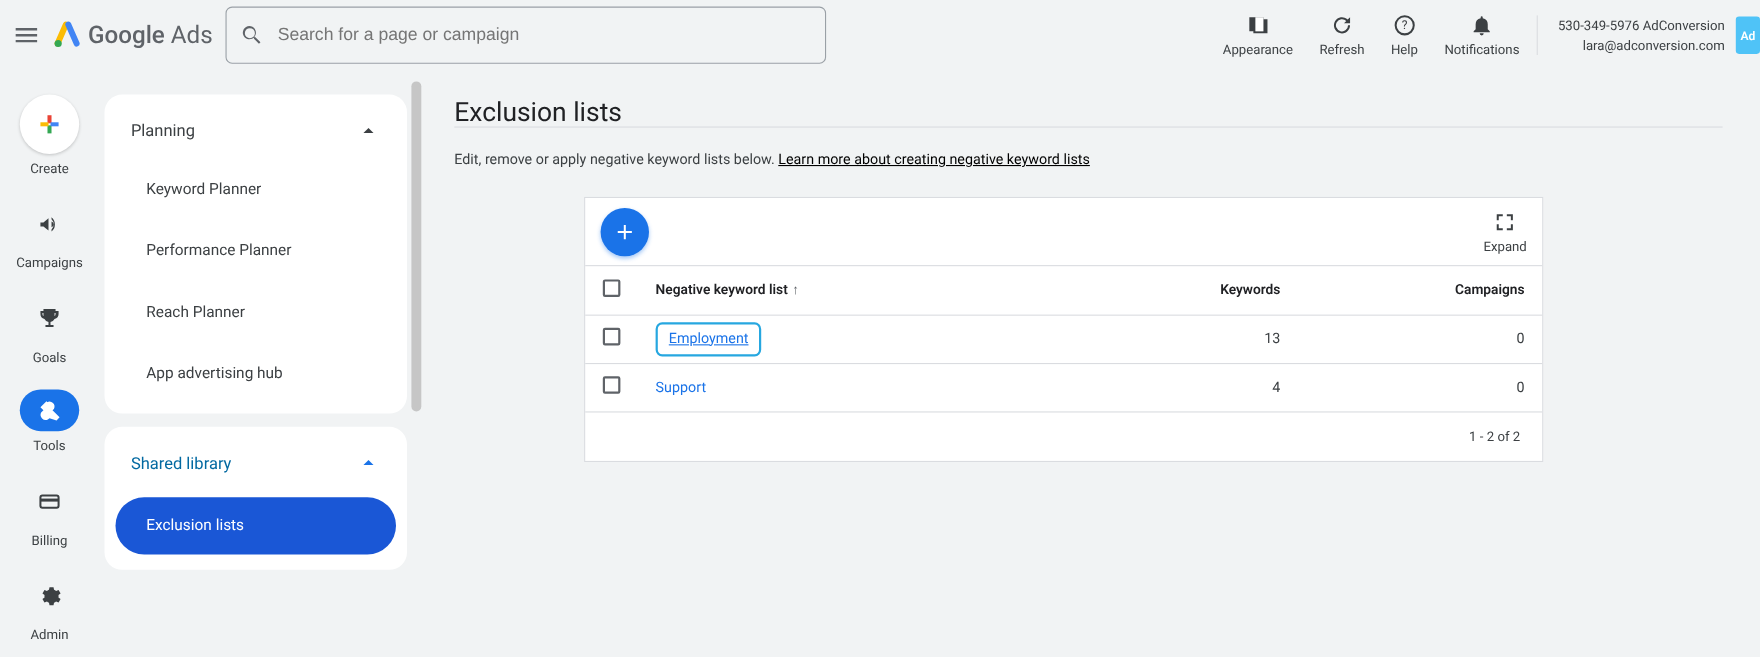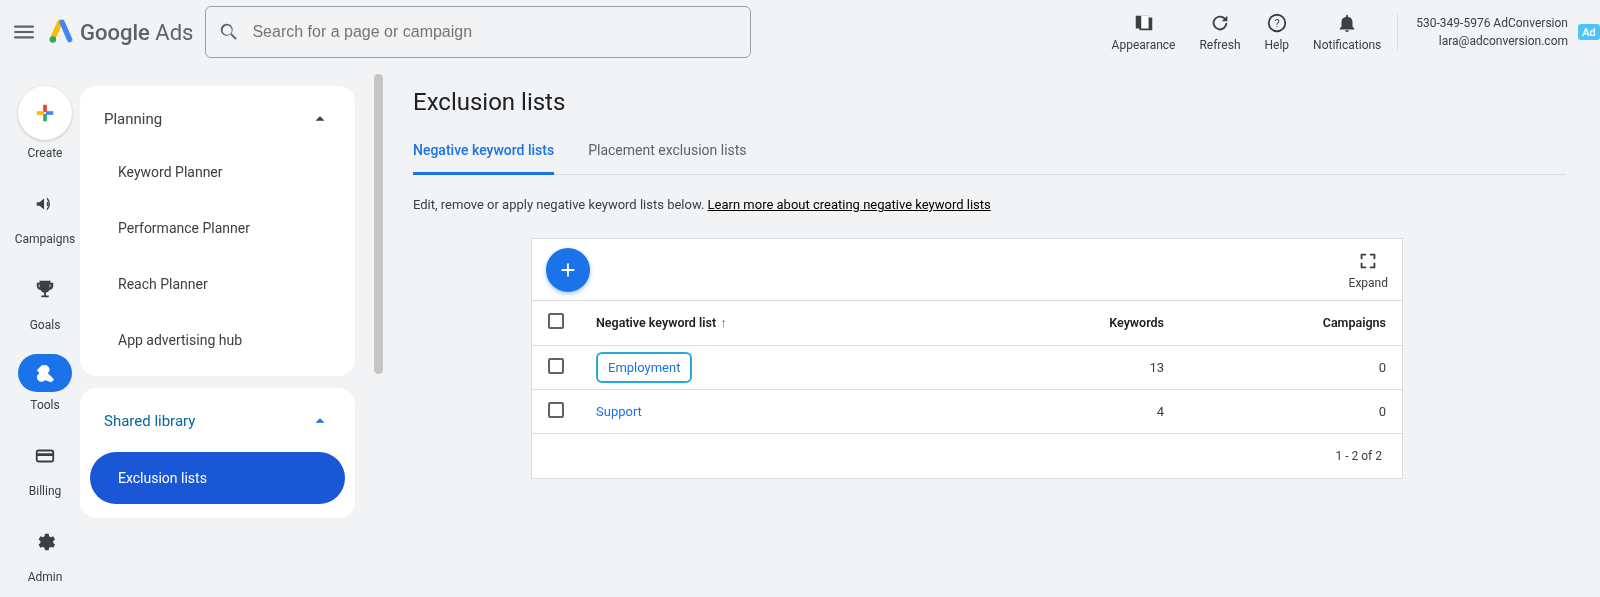--- a/index.html
+++ b/index.html
@@ -47,21 +47,21 @@
   .top-icon-item {
     display:flex; flex-direction:column; align-items:center; gap:4px;
     font-size:12px; color:#3c4043; cursor:pointer; padding:4px 8px;
   }
   .account-block {
     border-left: 1px solid #dadce0;
     padding-left: 18px; margin-left: 8px;
     font-size: 12px; color:#3c4043; text-align:right; line-height:1.5;
   }
   .ad-badge {
-    width:22px; height:16px; background:#4fc3f7; color:#fff;
+    width:22px; height:34px; background:#4fc3f7; color:#fff;
     font-size:11px; font-weight:600; border-radius:3px;
     display:flex; align-items:center; justify-content:center;
     margin-left:10px;
   }
   
   .rail {
     position:absolute; left:0; top:64px; bottom:0; width:90px;
     display:flex; flex-direction:column; align-items:center;
     gap:22px; padding-top:22px;
   }
@@ -70,21 +70,21 @@
     font-size:12px; color:#3c4043; cursor:pointer;
   }
   .rail-icon {
     width:44px; height:44px; border-radius:22px;
     display:flex; align-items:center; justify-content:center;
   }
   .rail-icon.create { background:#fff; box-shadow:0 1px 3px rgba(0,0,0,.2); width:54px; height:54px; border-radius:27px; }
   .rail-icon.active { background:#1a73e8; color:#fff; width:54px; height:38px; border-radius:20px; }
   
   .sidepanel {
-    position:absolute; left:80px; top:86px; width:275px;
+    position:absolute; left:95px; top:86px; width:275px;
     display:flex; flex-direction:column; gap:12px;
   }
   .card {
     background:#fff; border-radius:16px; padding: 8px 0; box-shadow:0 0 0 rgba(0,0,0,0);
   }
   .card-header {
     display:flex; align-items:center; justify-content:space-between;
     padding: 14px 24px; font-size:15px; cursor:pointer;
   }
   .card-header.active { color:#0369a1; }
@@ -150,20 +150,21 @@
   .col-name  { width:380px; }
   .col-kw    { width:220px; }
   .checkbox {
     width:16px; height:16px; border:2px solid #5f6368; border-radius:2px;
     display:inline-block; cursor:pointer;
   }
   .row-link { color:#1a73e8; cursor:pointer; }
   .row-link.highlight {
     border:2.5px solid #26a7e0; border-radius:6px; padding:6px 10px;
     display:inline-block;
+    text-decoration:underline;
   }
   .sort-arrow { font-size:12px; color:#5f6368; margin-left:4px; }
   .pager {
     height:44px; display:flex; align-items:center; justify-content:flex-end;
     padding:0 20px; font-size:12px; color:#3c4043;
   }
   
   svg.ic { width:22px; height:22px; }
   svg.ic-lg { width:26px; height:26px; }
 </style>
@@ -312,24 +313,20 @@
   </div>
 </div>
 
 <div class="page-scroll">
     <div class="thumb"></div>
   </div>
 
 <div class="main">
   <h1 class="page-title">Exclusion lists</h1>
 
-  <div class="tabs">
-    <div class="tab active">Negative keyword lists</div>
-    <div class="tab">Placement exclusion lists</div>
-  </div>
   <div class="tab-underline"></div>
 
   <div class="hint">
     <span>Edit, remove or apply negative keyword lists below. </span><a href="#">Learn more about creating negative keyword lists</a>
   </div>
 
   <div class="table-card">
     <div class="table-toolbar">
       <div class="fab">
         <svg class="ic" viewBox="0 0 24 24">

